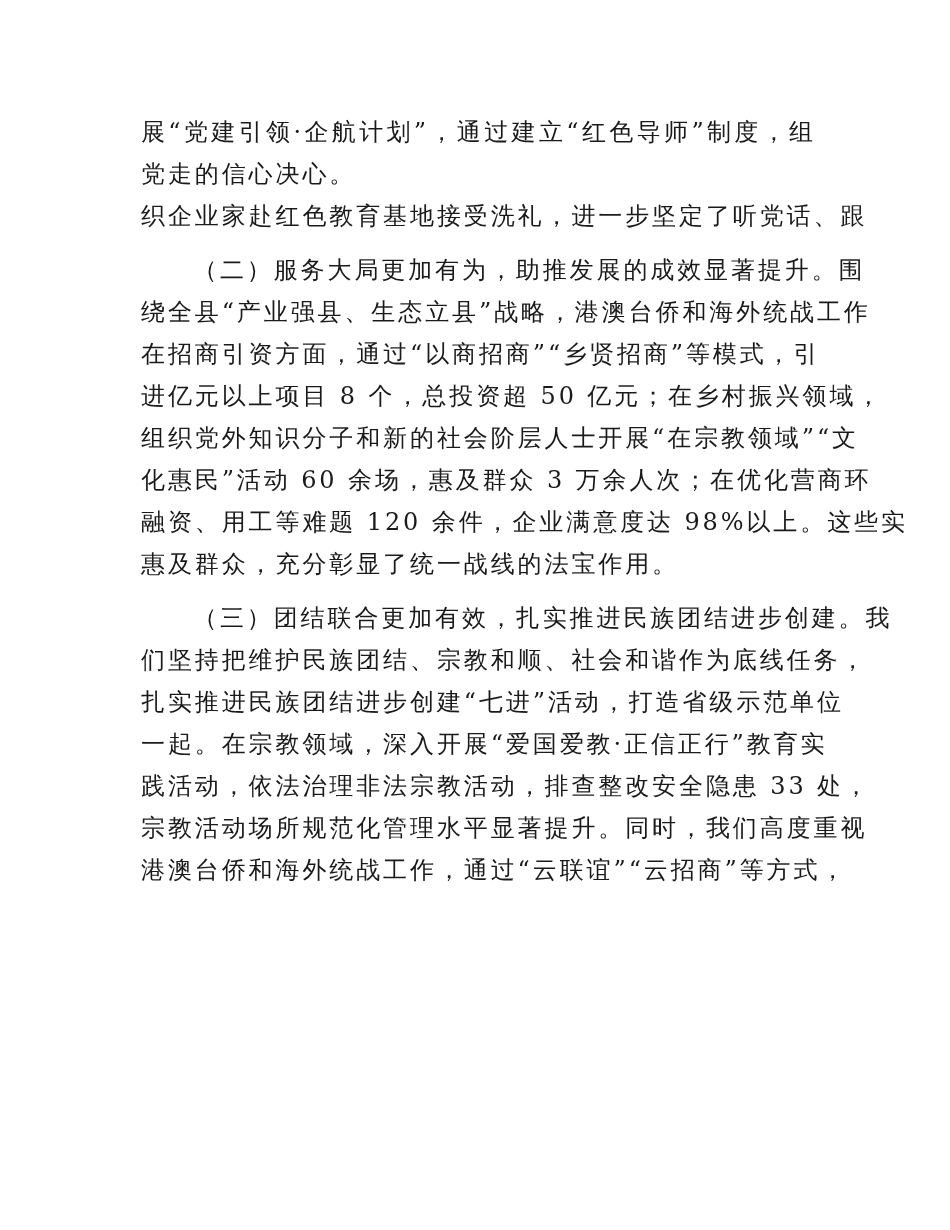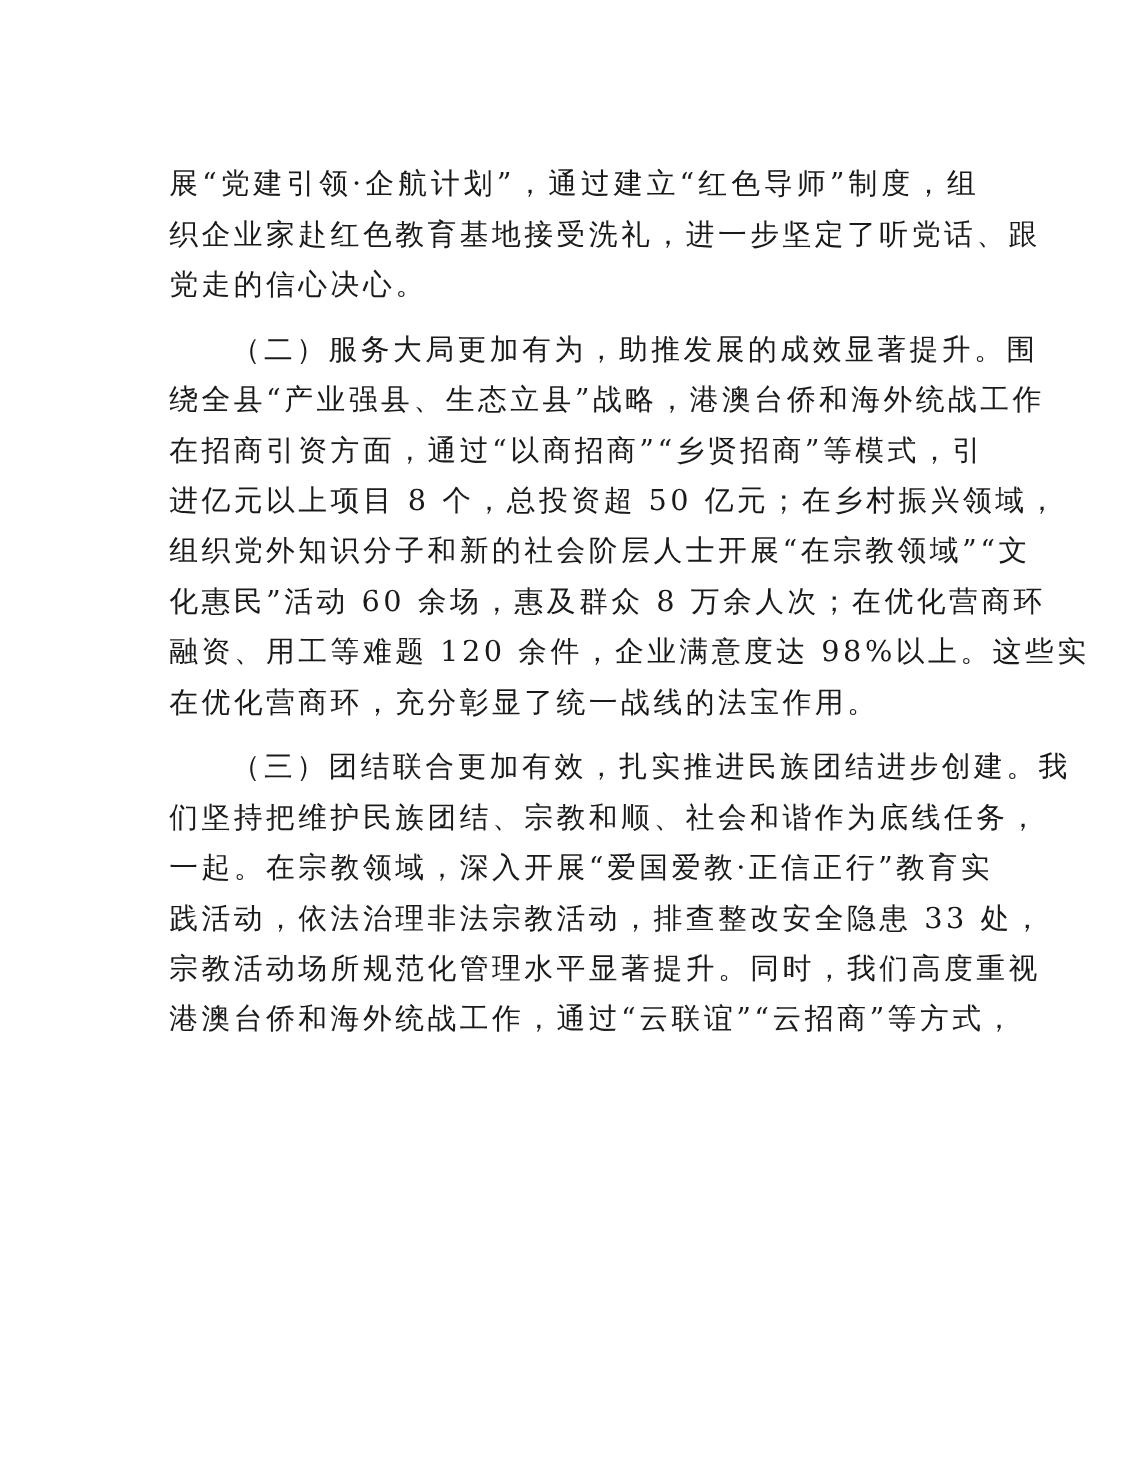--- a/index.html
+++ b/index.html
@@ -1,48 +1,49 @@
 <!DOCTYPE html>
 <html><head>
 <meta charset="utf-8">
 <style>
   html, body { margin:0; padding:0; background:#ffffff; }
   body { width:950px; height:1230px; position:relative; overflow:hidden;
          font-family:"DejaVu Serif", "Liberation Serif", serif; color:#1a1a1a; }
-  .page { position:absolute; left:141px; top:132px; width:675px; }
+  .page { position:absolute; left:141px; top:111px; width:675px; }
   .line { height:42px; line-height:42px; font-size:24px; white-space:nowrap;
           letter-spacing:2.9px; text-align:justify; text-align-last:justify; }
   .line.last { text-align-last:left; }
   .para { margin-bottom:12px; }
   .indent { padding-left:52px; }
 </style>
 </head>
 <body>
 
 <div class="page">
 
   <div class="para">
     <div class="line">展“党建引领·企航计划”，通过建立“红色导师”制度，组</div>
+    <div class="line last">党走的信心决心。</div>
     <div class="line">织企业家赴红色教育基地接受洗礼，进一步坚定了听党话、跟</div>
-    <div class="line last">党走的信心决心。</div>
   </div>
 
   <div class="para">
     <div class="line indent">（二）服务大局更加有为，助推发展的成效显著提升。围</div>
     <div class="line">绕全县“产业强县、生态立县”战略，港澳台侨和海外统战工作</div>
     <div class="line">在招商引资方面，通过“以商招商”“乡贤招商”等模式，引</div>
     <div class="line">进亿元以上项目 8 个，总投资超 50 亿元；在乡村振兴领域，</div>
     <div class="line">组织党外知识分子和新的社会阶层人士开展“在宗教领域”“文</div>
-    <div class="line">化惠民”活动 60 余场，惠及群众 8 万余人次；在优化营商环</div>
+    <div class="line">化惠民”活动 60 余场，惠及群众 3 万余人次；在优化营商环</div>
     <div class="line">融资、用工等难题 120 余件，企业满意度达 98%以上。这些实</div>
-    <div class="line last">在优化营商环，充分彰显了统一战线的法宝作用。</div>
+    <div class="line last">惠及群众，充分彰显了统一战线的法宝作用。</div>
   </div>
 
   <div class="para">
     <div class="line indent">（三）团结联合更加有效，扎实推进民族团结进步创建。我</div>
     <div class="line">们坚持把维护民族团结、宗教和顺、社会和谐作为底线任务，</div>
+    <div class="line">扎实推进民族团结进步创建“七进”活动，打造省级示范单位</div>
     <div class="line">一起。在宗教领域，深入开展“爱国爱教·正信正行”教育实</div>
     <div class="line">践活动，依法治理非法宗教活动，排查整改安全隐患 33 处，</div>
     <div class="line">宗教活动场所规范化管理水平显著提升。同时，我们高度重视</div>
     <div class="line">港澳台侨和海外统战工作，通过“云联谊”“云招商”等方式，</div>
   </div>
 
 </div>
 
 </body></html>

